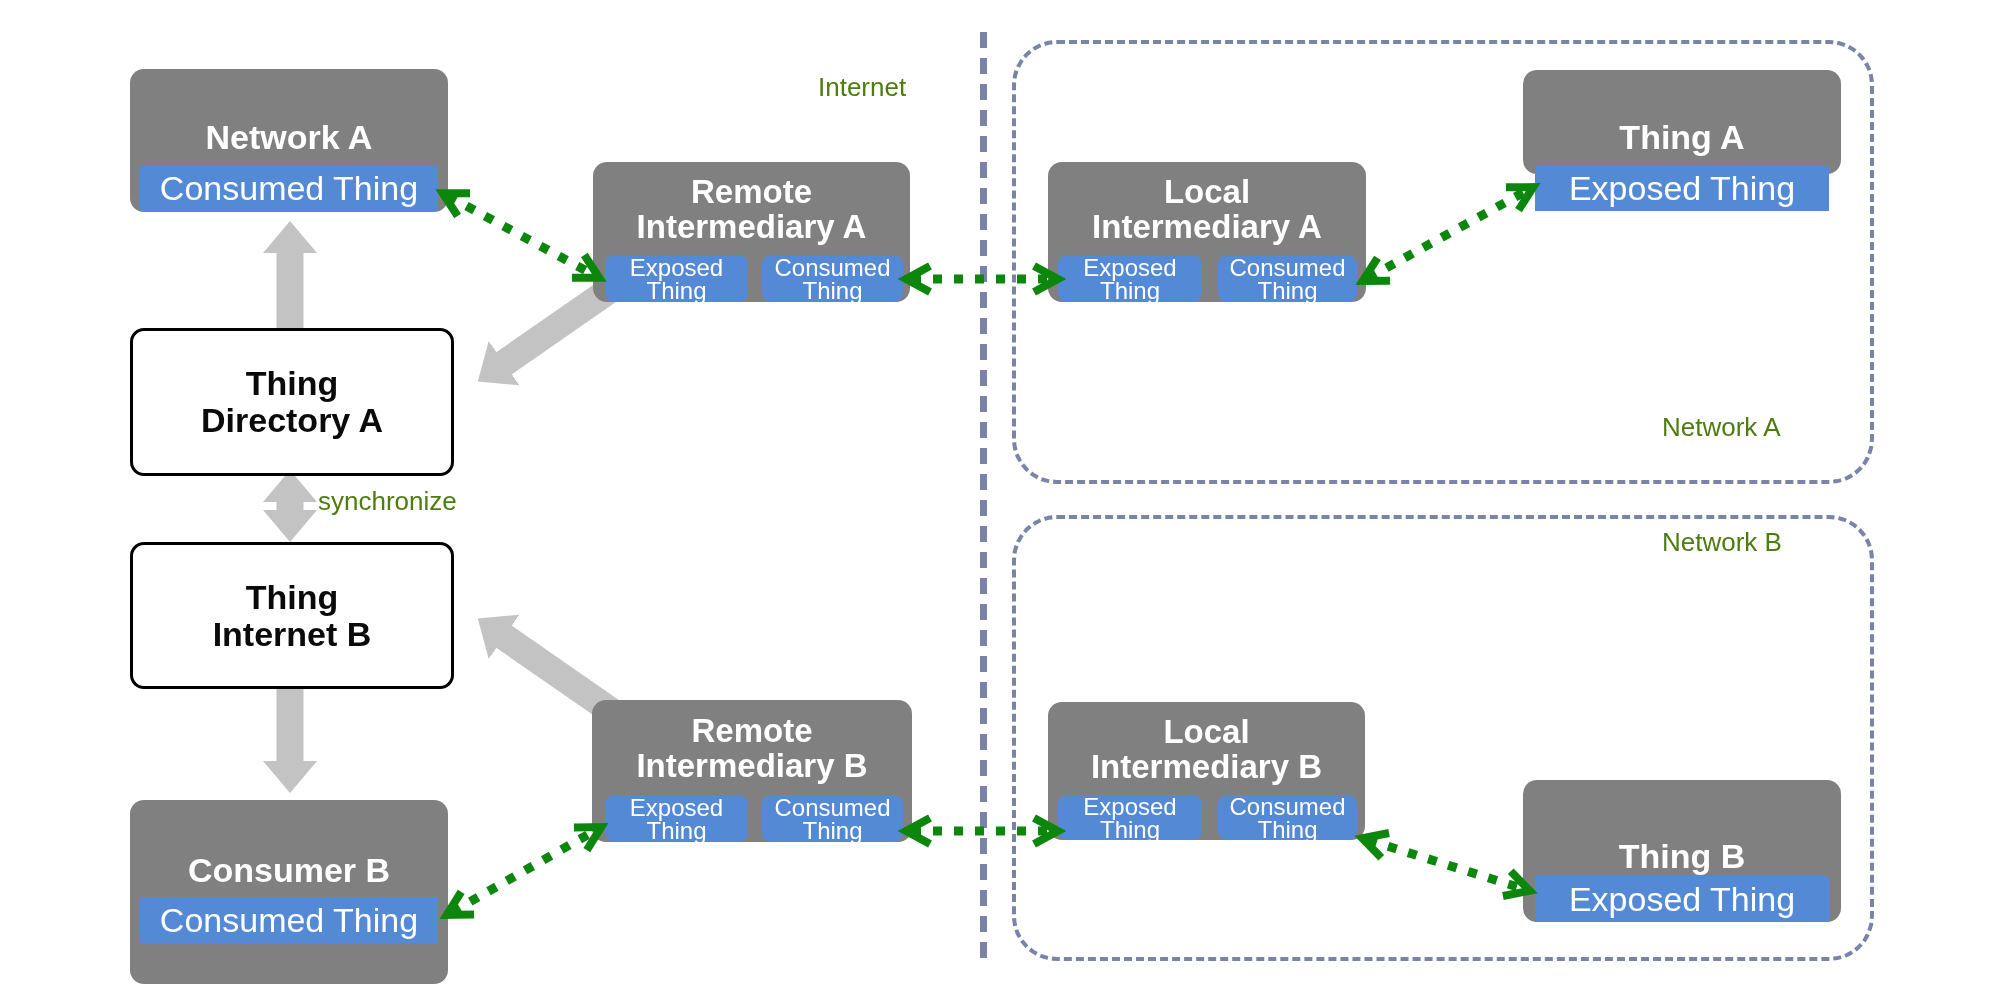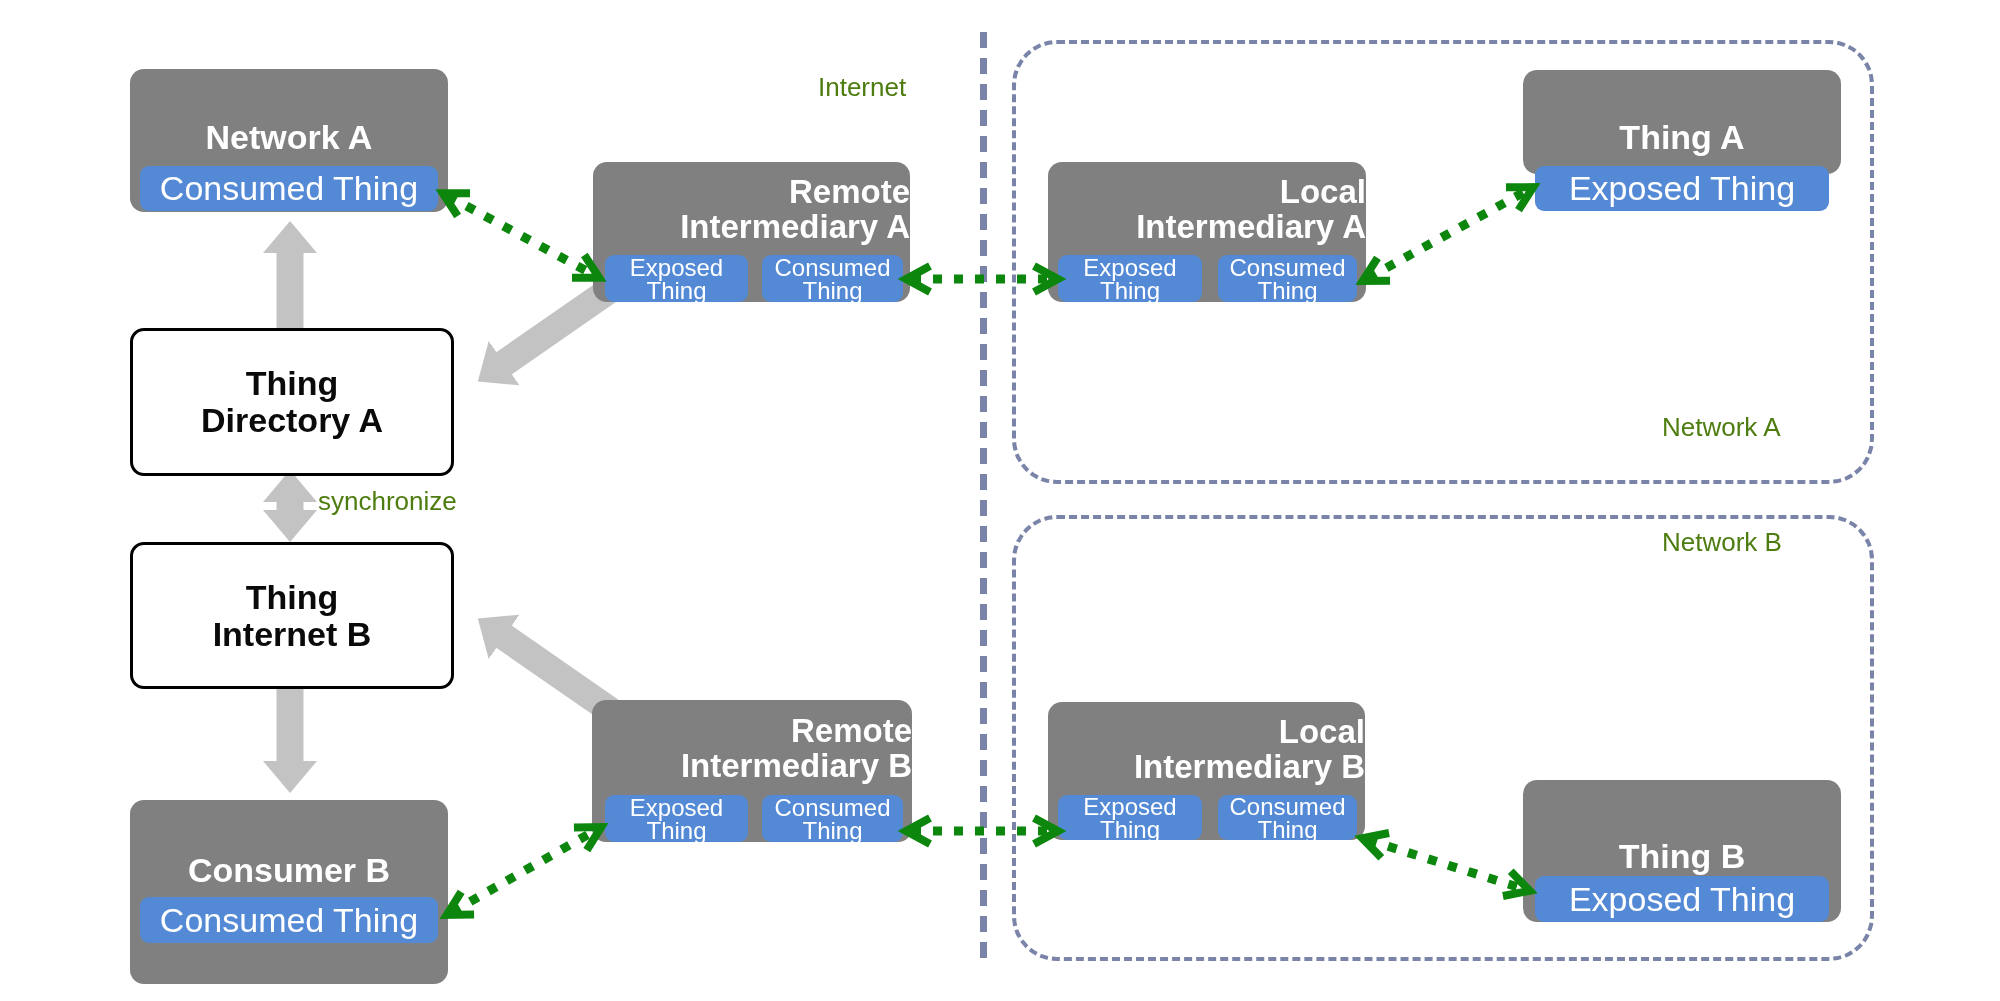--- a/index.html
+++ b/index.html
@@ -13,25 +13,25 @@
 
   .gbox{
     position:absolute;background:var(--box-gray);border-radius:14px;z-index:2;color:#fff;
   }
   .title-one{
     position:absolute;left:0;right:0;top:49px;text-align:center;
     font-size:34px;font-weight:bold;white-space:nowrap;
   }
   .ttl2{
     position:absolute;left:0;right:0;top:0;height:93px;
-    display:flex;flex-direction:column;align-items:flex-end;justify-content:center;
+    display:flex;flex-direction:column;align-items:center;justify-content:center;
     font-size:33px;font-weight:bold;line-height:35px;white-space:nowrap;
   }
   .bigpill{
-    position:absolute;background:var(--pill-blue);border-radius:9px;
+    position:absolute;background:var(--pill-blue);border-radius:0;
     font-size:34px;text-align:center;white-space:nowrap;color:#fff;
     display:flex;align-items:center;justify-content:center;
   }
   .spill{
     position:absolute;background:var(--pill-blue);border-radius:9px;
     font-size:24px;line-height:23px;text-align:center;color:#fff;
     display:flex;flex-direction:column;align-items:center;justify-content:center;
   }
   .wbox{
     position:absolute;background:#fff;border:3px solid #000;border-radius:14px;z-index:2;

